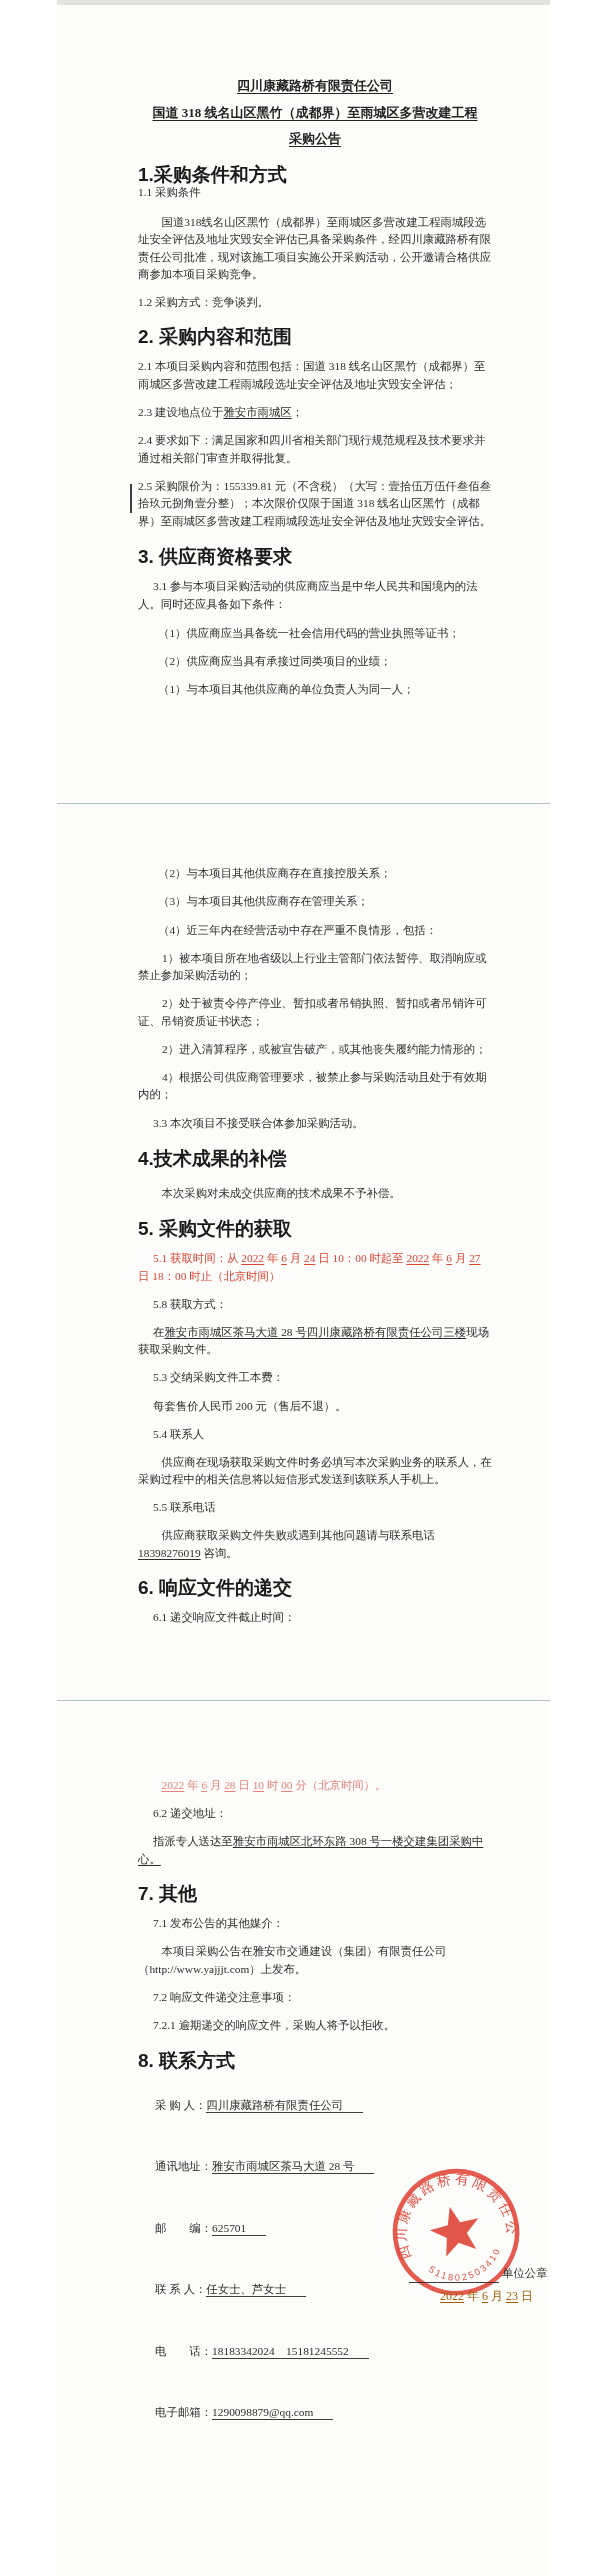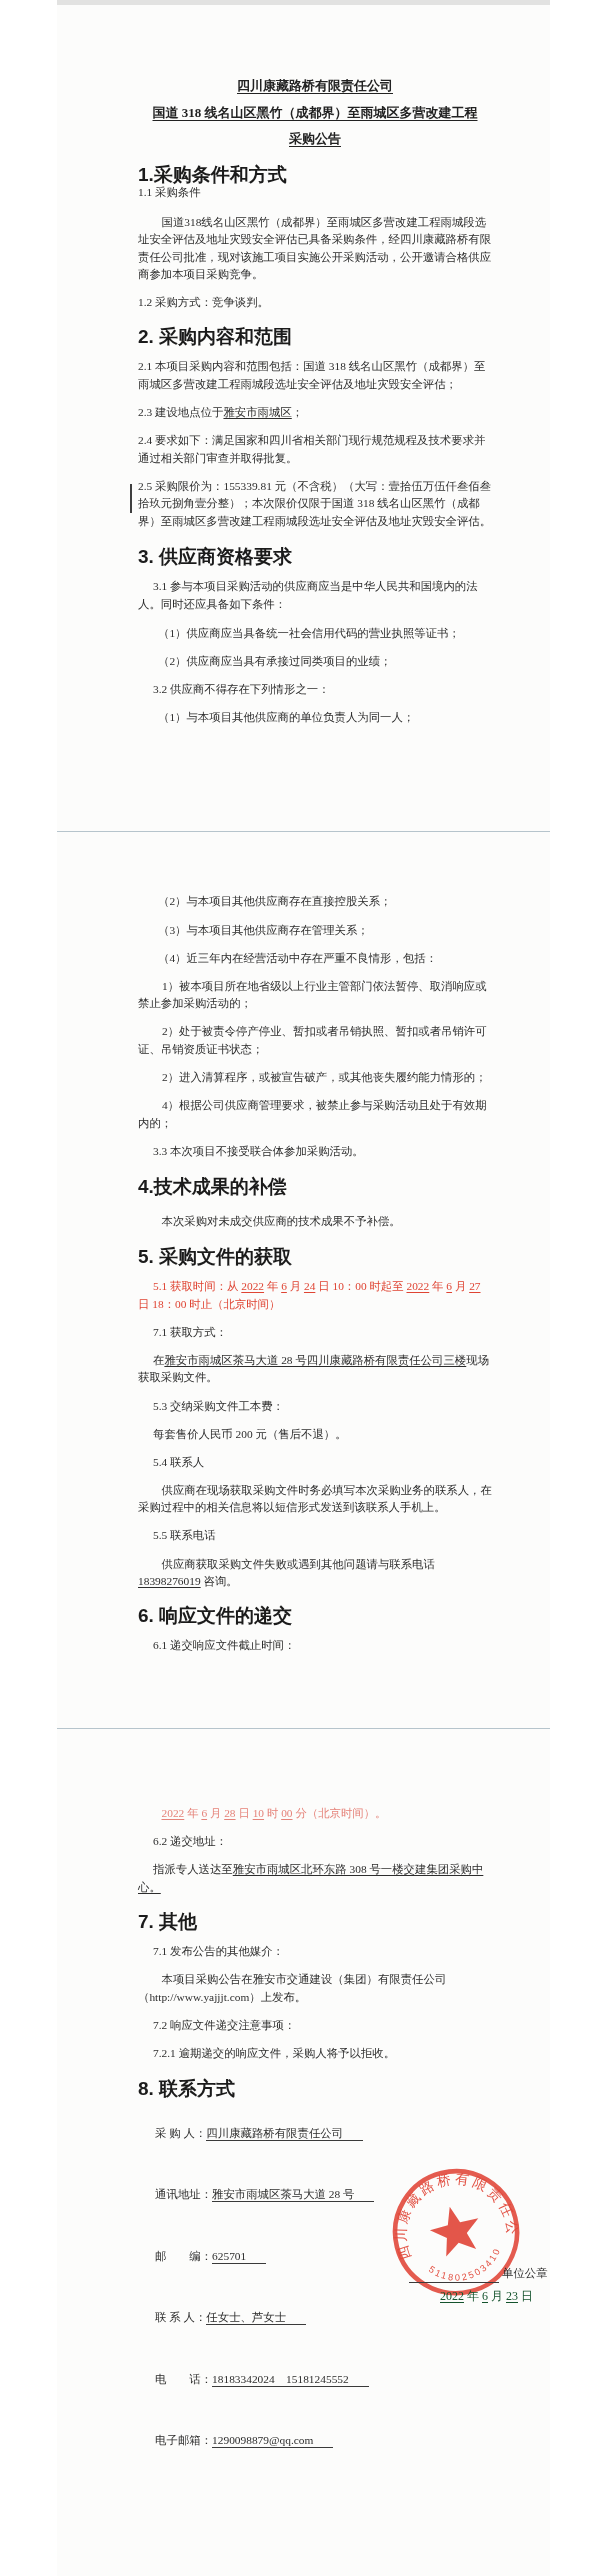--- a/index.html
+++ b/index.html
@@ -38,21 +38,21 @@
   .contact-row{margin-top:9px;white-space:pre-wrap;}
   .contact-row:first-of-type{margin-top:16.7px;}
   .lab{white-space:pre-wrap;}
   .uv{border-bottom:0.9px solid #3a3a3a;padding:0 20px 0.8px 0;white-space:pre-wrap;}
   .change-bar{position:absolute;width:1.5px;background:#3f3f3f;}
   .bar-left{left:73px;top:484px;height:29px;}
   .bar-right{left:581px;top:1289px;height:35px;}
   .seal{position:absolute;left:332px;top:2165px;width:135px;height:135px;transform:rotate(-10deg);opacity:.93;mix-blend-mode:multiply;}
   .seal-caption{position:absolute;left:352px;top:2265px;display:flex;align-items:flex-end;font-size:11.4px;color:#2d2d2d;}
   .seal-line{display:inline-block;width:90px;border-bottom:1.1px solid #3a3a3a;height:10.6px;margin-right:3px;}
-  .sign-date{position:absolute;left:383px;top:2288px;font-size:12px;color:#14532d;white-space:pre-wrap;}
+  .sign-date{position:absolute;left:383px;top:2288px;font-size:12px;color:#a16207;white-space:pre-wrap;}
 </style>
 </head>
 <body>
 
 <div class="doc">
   <div class="top-strip"></div>
 
   <div class="content">
 
     <div class="title"><span class="u">四川康藏路桥有限责任公司</span></div>
@@ -67,40 +67,39 @@
     <p class="h mt22">2. 采购内容和范围</p>
     <p class="p mt16">2.1 本项目采购内容和范围包括：国道 318 线名山区黑竹（成都界）至雨城区多营改建工程雨城段选址安全评估及地址灾毁安全评估；</p>
     <p class="p mt14"><span>2.3 建设地点位于</span><span class="u">雅安市雨城区</span><span>；</span></p>
     <p class="p mt14">2.4 要求如下：满足国家和四川省相关部门现行规范规程及技术要求并通过相关部门审查并取得批复。</p>
     <p class="p mt14">2.5 采购限价为：155339.81 元（不含税）（大写：壹拾伍万伍仟叁佰叁拾玖元捌角壹分整）；本次限价仅限于国道 318 线名山区黑竹（成都界）至雨城区多营改建工程雨城段选址安全评估及地址灾毁安全评估。</p>
 
     <p class="h mt-sec">3.  供应商资格要求</p>
     <p class="p mt16 ti20">3.1 参与本项目采购活动的供应商应当是中华人民共和国境内的法人。同时还应具备如下条件：</p>
     <p class="p mt16 ti26">（1）供应商应当具备统一社会信用代码的营业执照等证书；</p>
     <p class="p mt14 ti26">（2）供应商应当具有承接过同类项目的业绩；</p>
-    <p class="p mt14 ti20">3.2 供应商不得存在下列情形之一：</p>
     <p class="p mt14 ti26">（1）与本项目其他供应商的单位负责人为同一人；</p>
 
     <div class="page-edge edge1"></div>
 
     <p class="p after-edge1 ti26">（2）与本项目其他供应商存在直接控股关系；</p>
     <p class="p mt14 ti26">（3）与本项目其他供应商存在管理关系；</p>
     <p class="p mt14 ti26">（4）近三年内在经营活动中存在严重不良情形，包括：</p>
     <p class="p mt14 ti32">1）被本项目所在地省级以上行业主管部门依法暂停、取消响应或禁止参加采购活动的；</p>
     <p class="p mt14 ti32">2）处于被责令停产停业、暂扣或者吊销执照、暂扣或者吊销许可证、吊销资质证书状态；</p>
     <p class="p mt14 ti32">2）进入清算程序，或被宣告破产，或其他丧失履约能力情形的；</p>
     <p class="p mt14 ti32">4）根据公司供应商管理要求，被禁止参与采购活动且处于有效期内的；</p>
     <p class="p mt14 ti20">3.3 本次项目不接受联合体参加采购活动。</p>
 
     <p class="h mt-sec">4.技术成果的补偿</p>
     <p class="p mt22 ti-body">本次采购对未成交供应商的技术成果不予补偿。</p>
 
     <p class="h mt-sec">5. 采购文件的获取</p>
     <p class="p mt16 ti20"><span class="red">5.1 获取时间：从 </span><span class="red u">2022</span><span class="red"> 年 </span><span class="red u">6</span><span class="red"> 月 </span><span class="red u">24</span><span class="red"> 日 10：00 时起至 </span><span class="red u">2022</span><span class="red"> 年 </span><span class="red u">6</span><span class="red"> 月 </span><span class="red u">27</span><span class="red"> 日 18：00 时止（北京时间）</span></p>
-    <p class="p mt14 ti20">7.1 获取方式：</p>
+    <p class="p mt14 ti20">5.8 获取方式：</p>
     <p class="p mt14 ti20"><span>在</span><span class="u">雅安市雨城区茶马大道 28 号四川康藏路桥有限责任公司三楼</span><span>现场获取采购文件。</span></p>
     <p class="p mt14 ti20">5.3 交纳采购文件工本费：</p>
     <p class="p mt14 ti20">每套售价人民币 200  元（售后不退）。</p>
     <p class="p mt14 ti20">5.4 联系人</p>
     <p class="p mt14 ti-body">供应商在现场获取采购文件时务必填写本次采购业务的联系人，在采购过程中的相关信息将以短信形式发送到该联系人手机上。</p>
     <p class="p mt14 ti20">5.5 联系电话</p>
     <p class="p mt14 ti-body"><span>供应商获取采购文件失败或遇到其他问题请与联系电话 </span><span class="u">18398276019</span><span> 咨询。</span></p>
 
     <p class="h mt22">6. 响应文件的递交</p>
     <p class="p mt16 ti20">6.1 递交响应文件截止时间：</p>

